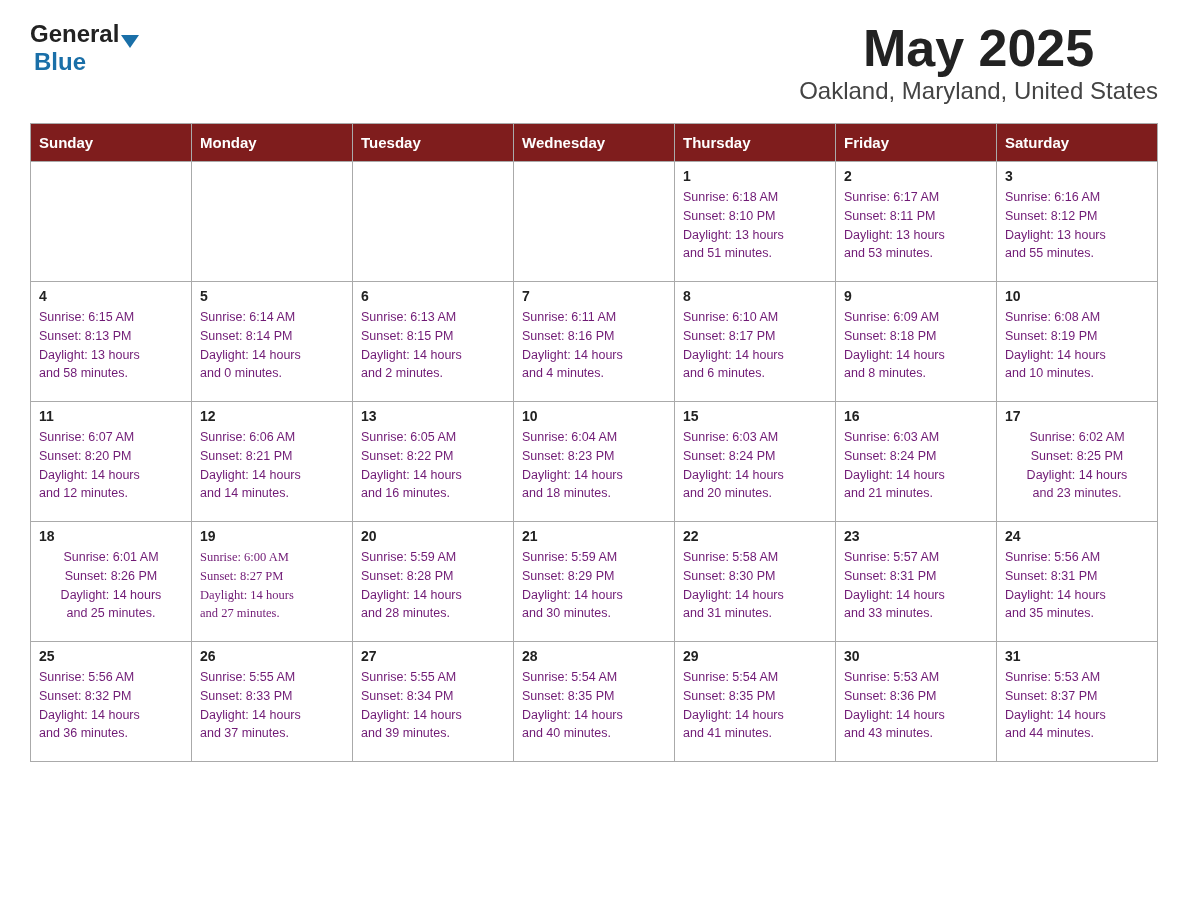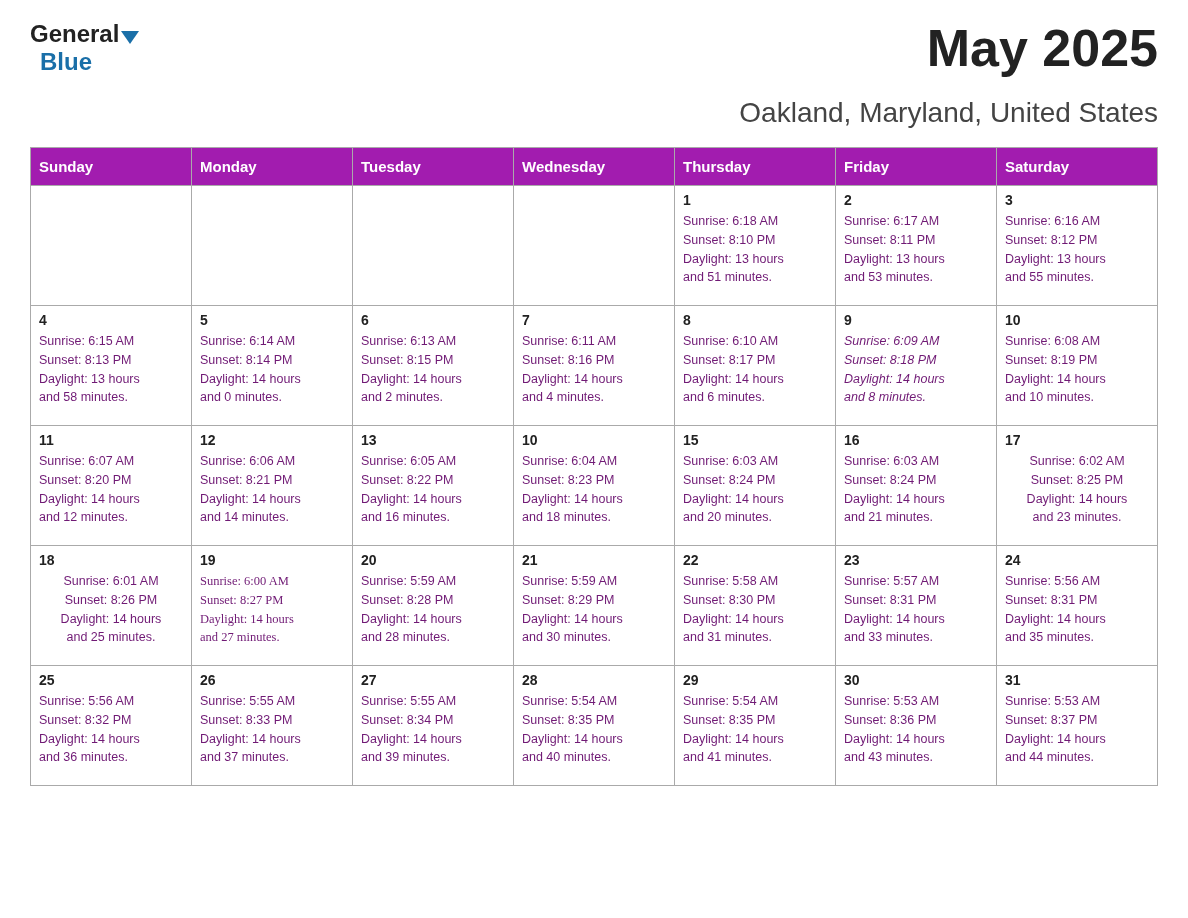--- a/index.html
+++ b/index.html
@@ -11,40 +11,40 @@
       min-height: 918px;
       padding: 20px 30px;
     }
     .header {
       display: flex;
       justify-content: space-between;
       align-items: flex-start;
       margin-bottom: 18px;
     }
     .title-section {
-      text-align: right;
+      text-align: center;
     }
     .month-title {
       font-size: 52px;
       font-weight: bold;
       color: #222;
       line-height: 1.1;
     }
     .location-title {
-      font-size: 28px;
+      font-size: 24px;
       color: #444;
-      margin-top: 20px;
+      margin-top: 0;
     }
     .calendar {
       width: 100%;
       border-collapse: collapse;
       border: 1px solid #aaa;
     }
     .calendar thead tr th {
-      background-color: #a21caf;
+      background-color: #7f1d1d;
       color: #fff;
       font-size: 15px;
       font-weight: bold;
       padding: 10px 8px;
       text-align: left;
       border: 1px solid #aaa;
     }
     .calendar tbody tr td {
       vertical-align: top;
       border: 1px solid #aaa;
@@ -69,30 +69,29 @@
     }
     .empty-cell {
       background: #fff;
     }
     .logo-wrapper {
       display: flex;
       flex-direction: column;
     }
     .logo-row1 {
       display: flex;
-      align-items: center;
+      align-items: flex-end;
       font-size: 24px;
       font-weight: bold;
     }
     .logo-row2 {
       color: #1a6fa8;
       font-size: 24px;
       font-weight: bold;
       padding-left: 4px;
-      margin-left: 6px;
     }
   </style>
 </head>
 <body>
 
 <div class="header">
   <div class="logo-wrapper">
     <div class="logo-row1">
       <span style="color:#222;font-weight:bold;font-size:24px;">General</span>
       <span style="display:inline-block;width:0;height:0;border-left:9px solid transparent;border-right:9px solid transparent;border-top:13px solid #1a6fa8;margin-left:2px;margin-top:6px;"></span>
@@ -176,21 +175,21 @@
         </td>
         <td>
           <div class="day-number">8</div>
           <div class="day-info" style="white-space: pre-line;">Sunrise: 6:10 AM
 Sunset: 8:17 PM
 Daylight: 14 hours
 and 6 minutes.</div>
         </td>
         <td>
           <div class="day-number">9</div>
-          <div class="day-info" style="white-space: pre-line; font-style: italic;">Sunrise: 6:09 AM
+          <div class="day-info" style="white-space: pre-line;">Sunrise: 6:09 AM
 Sunset: 8:18 PM
 Daylight: 14 hours
 and 8 minutes.</div>
         </td>
         <td>
           <div class="day-number">10</div>
           <div class="day-info" style="white-space: pre-line;">Sunrise: 6:08 AM
 Sunset: 8:19 PM
 Daylight: 14 hours
 and 10 minutes.</div>

